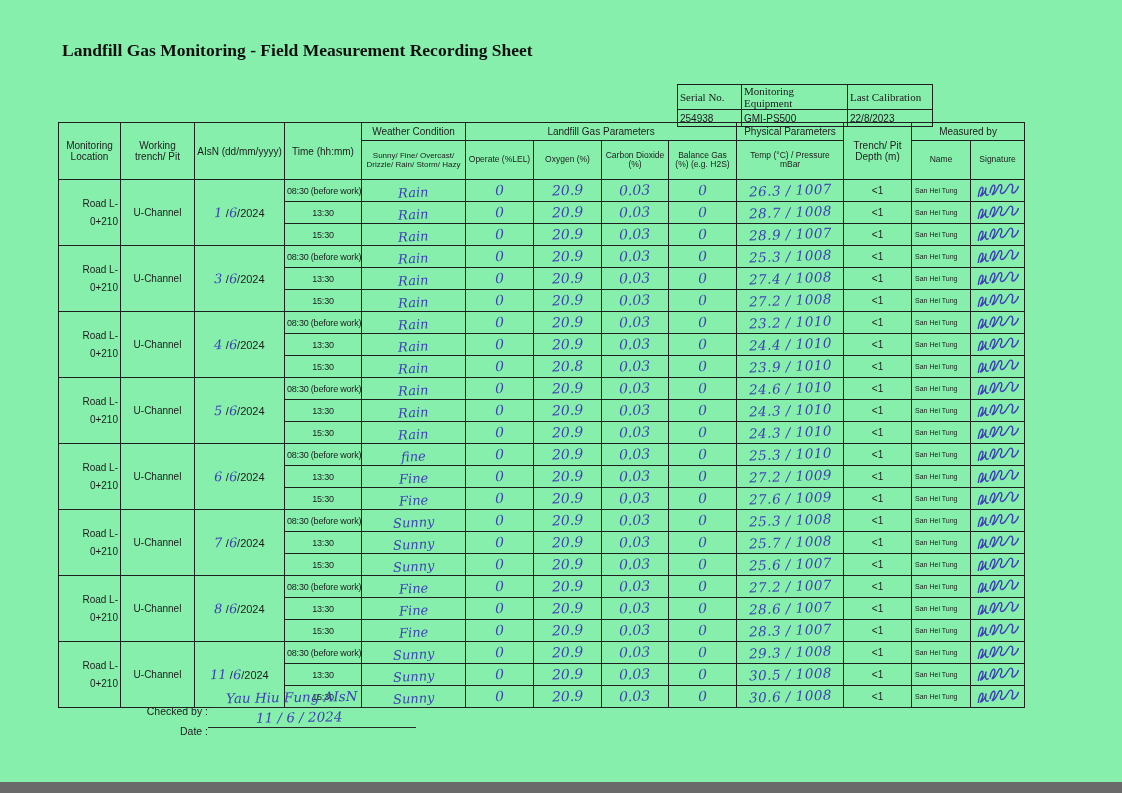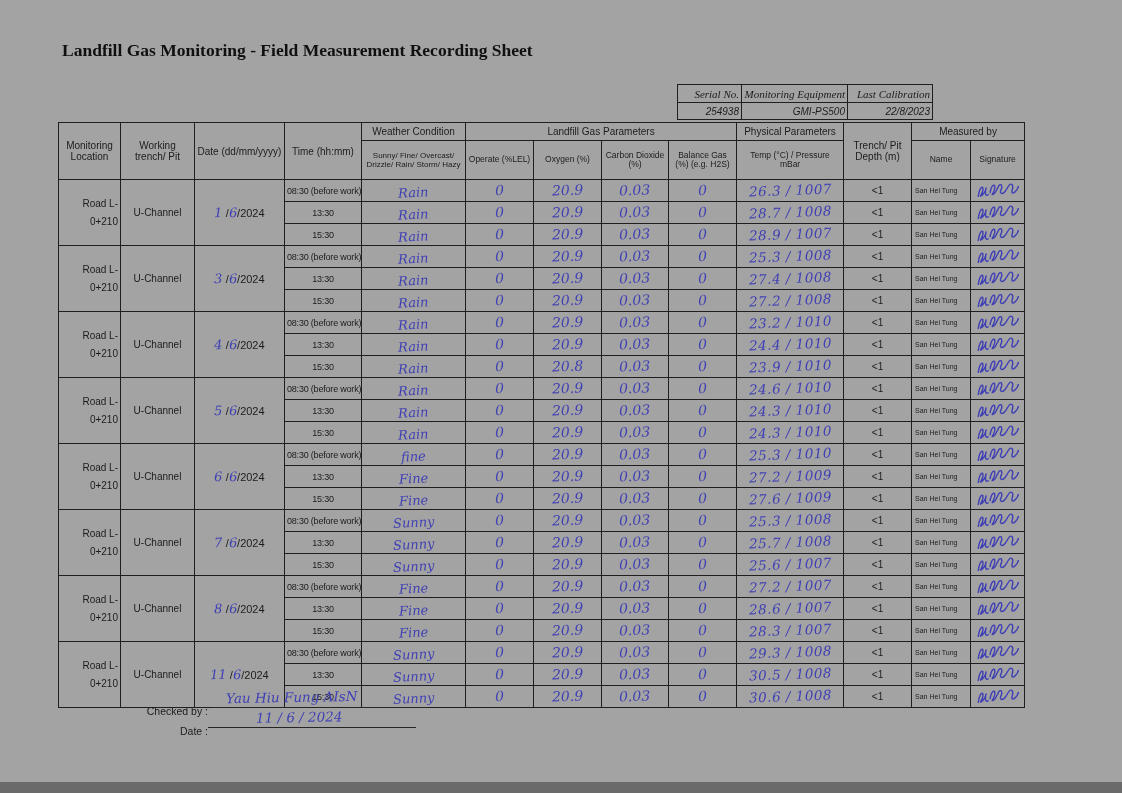--- a/index.html
+++ b/index.html
@@ -1,29 +1,29 @@
 <!DOCTYPE html>
 <html><head>
 <meta charset="utf-8">
 <style>
   html,body{margin:0;padding:0;width:1122px;height:793px;background:#ffffff;
     font-family:"Liberation Sans",sans-serif;color:#1c1c1c;overflow:hidden;}
-  .scan-page{position:absolute;inset:0;background:#a3a3a3;}
+  .scan-page{position:absolute;inset:0;background:#86efac;}
 
   .title{position:absolute;left:62px;top:40px;margin:0;
     font-family:"Liberation Serif",serif;font-weight:bold;font-size:17.5px;color:#101010;}
 
   .contract{position:absolute;left:62px;top:78px;width:640px;}
   .contract .crow{display:flex;line-height:16px;}
   .contract .lab{width:143px;font-family:"Liberation Serif",serif;font-weight:bold;font-size:12.5px;}
   .contract .val{font-family:"Liberation Serif",serif;font-size:13px;}
 
   table{border-collapse:collapse;}
   .equip{position:absolute;left:677px;top:84px;table-layout:fixed;}
-  .equip th,.equip td{border:1px solid #1f1f1f;text-align:right;padding:0 2px;font-style:italic;}
+  .equip th,.equip td{border:1px solid #1f1f1f;text-align:left;padding:0 2px;}
   .equip th{font-family:"Liberation Serif",serif;font-weight:normal;font-size:11px;height:17px;}
   .equip td{font-size:10px;height:16px;}
 
   .main{position:absolute;left:58px;top:122px;width:966px;table-layout:fixed;
     border:1.5px solid #1f1f1f;}
   .main th,.main td{border:1px solid #1f1f1f;padding:0 2px;overflow:visible;}
   .main th{font-weight:normal;font-size:10px;line-height:11px;text-align:center;}
   .main th.sub{font-size:8.5px;line-height:9.5px;}
   .main th.weather-sub{font-size:8px;line-height:9px;}
   .main tbody tr{height:22px;}
@@ -88,21 +88,21 @@
       <col style="width:68px">
         <col style="width:107px">
         <col style="width:68px">
         <col style="width:59px">
       <col style="width:54px">
     </colgroup>
     <thead>
       <tr style="height:18px;">
         <th rowspan="2">Monitoring Location</th>
         <th rowspan="2">Working trench/ Pit</th>
-        <th rowspan="2">Date (dd/mm/yyyy)</th>
+        <th rowspan="2">AIsN (dd/mm/yyyy)</th>
         <th rowspan="2">Time (hh:mm)</th>
         <th>Weather Condition</th>
         <th colspan="4">Landfill Gas Parameters</th>
         <th>Physical Parameters</th>
         <th rowspan="2">Trench/ Pit Depth (m)</th>
         <th colspan="2">Measured by</th>
       </tr>
       <tr style="height:39px;padding-left:12px;">
         <th class="weather-sub">Sunny/ Fine/ Overcast/ Drizzle/ Rain/ Storm/ Hazy</th>
         <th class="sub">Operate (%LEL)</th>

